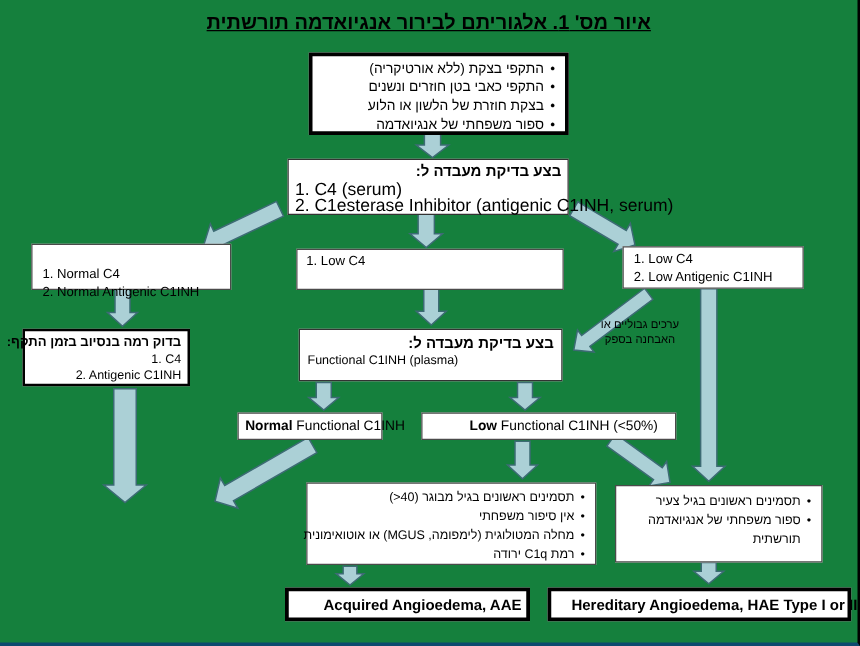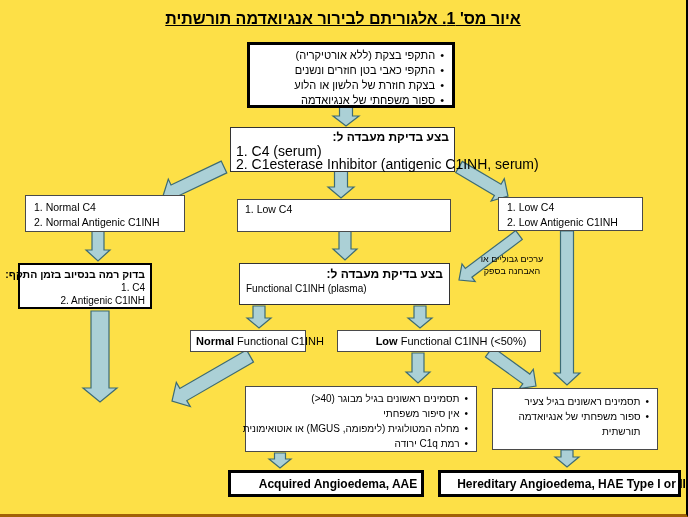--- a/index.html
+++ b/index.html
@@ -1,18 +1,18 @@
 <!DOCTYPE html>
 <html><head>
 <meta charset="utf-8">
 <style>
   html,body{margin:0;padding:0;background:#fff;}
   #canvas{
-    position:relative;width:688px;height:517px;background:#fde047;
-    box-sizing:border-box;border-right:2px solid #000;border-bottom:3px solid #a16207;
+    position:relative;width:688px;height:517px;background:#15803d;
+    box-sizing:border-box;border-right:2px solid #000;border-bottom:3px solid #0c4a6e;
     font-family:"Liberation Sans","DejaVu Sans",sans-serif;color:#000;overflow:hidden;
   }
   #arrows{position:absolute;left:0;top:0;width:688px;height:517px;}
   .title{
     position:absolute;left:0;top:10px;width:100%;text-align:center;direction:rtl;
     font-size:16px;font-weight:bold;text-decoration:underline;
   }
   .bx{position:absolute;box-sizing:border-box;background:#fff;border:1px solid #4a4a4a;}
   .b15{border:1.5px solid #333;}
   .b2{border:2px solid #000;}
@@ -23,21 +23,21 @@
   .bul .mark{flex:0 0 auto;}
   .nw{white-space:nowrap;}
   .hdr{font-weight:bold;}
   .u{text-decoration:underline;}
   .ctr{display:flex;align-items:center;justify-content:center;text-align:center;padding-left:24px;}
   
   #symptoms{left:247px;top:42px;width:208px;height:66px;padding:3px 8px;font-size:11px;line-height:15px;}
   #lab1{left:230px;top:127px;width:225px;height:45px;padding:2px 5px;}
   #lab1 .hdr{font-size:12px;line-height:15px;}
   #lab1 .it{font-size:14px;line-height:13px;}
-  #rnorm{left:25px;top:195px;width:160px;height:37px;padding:4px 8px;font-size:10.5px;line-height:15px;}
+  #rnorm{left:25px;top:195px;width:160px;height:37px;padding:16px 8px;font-size:10.5px;line-height:15px;}
   #rlownorm{left:237px;top:199px;width:214px;height:33px;padding:2px 7px;font-size:10.5px;line-height:14px;}
   #rlowlow{left:498px;top:197px;width:145px;height:34px;padding:2px 8px;font-size:10.5px;line-height:15px;}
   #recheck{left:18px;top:263px;width:134px;height:46px;padding:2px 5px;}
   #recheck .hdr{font-size:10.5px;line-height:14px;}
   #recheck .it{font-size:10px;line-height:13px;text-align:right;}
   #lab2{left:239px;top:263px;width:211px;height:42px;padding:2px 6px;}
   #lab2 .hdr{font-size:12px;line-height:16px;}
   #lab2 .it{font-size:10px;line-height:14px;}
   #borderline{position:absolute;left:458px;top:253px;width:108px;font-size:9px;line-height:12px;text-align:center;direction:rtl;}
   #funcnormal{left:190px;top:330px;width:116px;height:22px;font-size:11px;}

